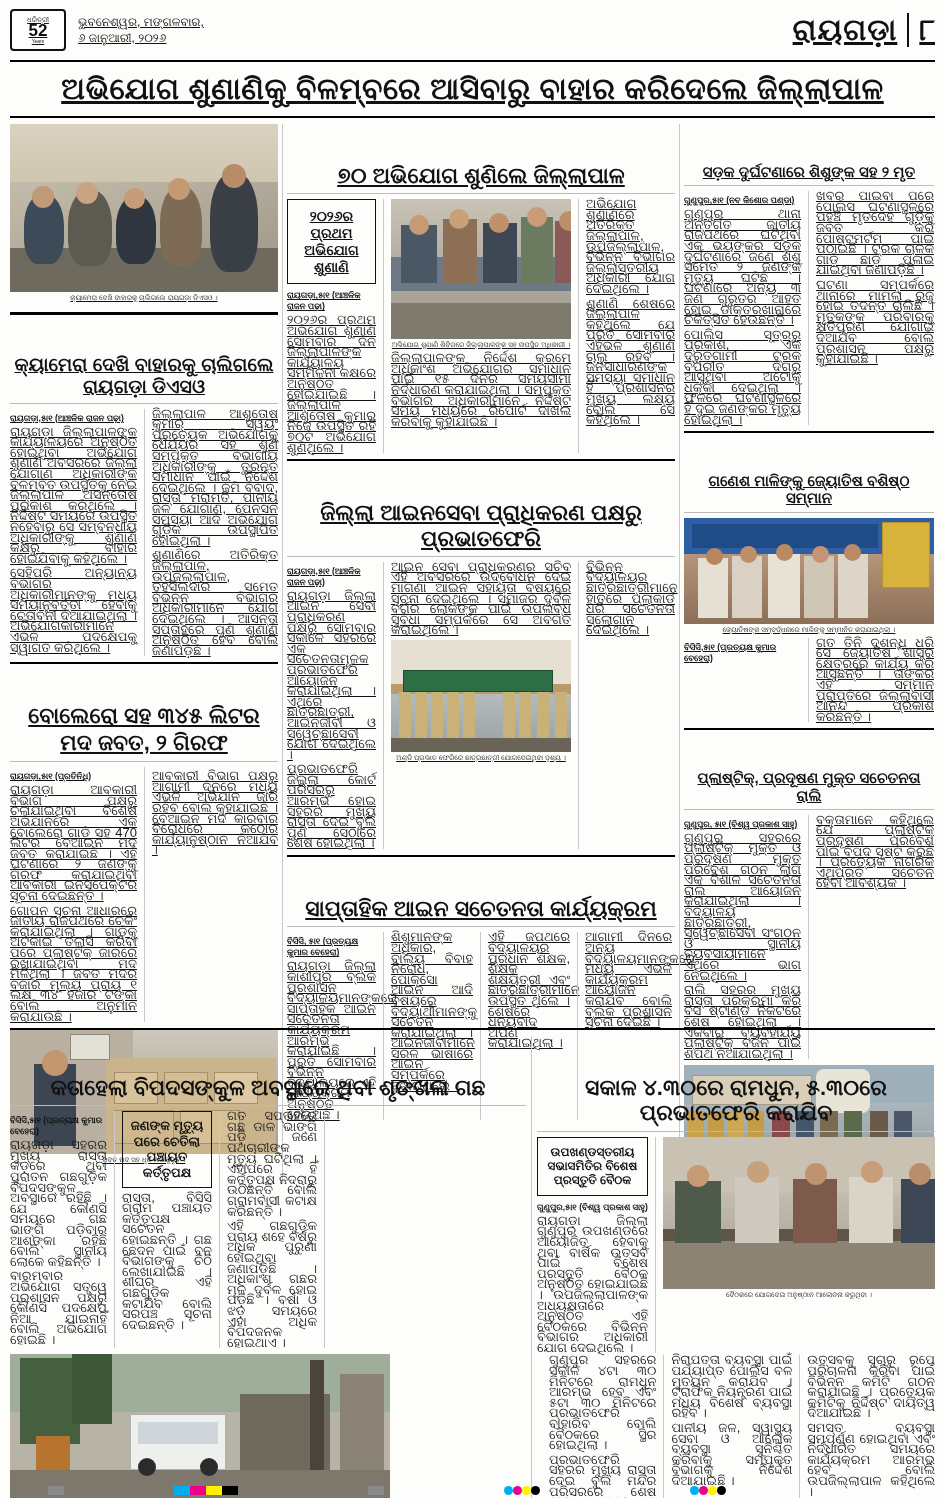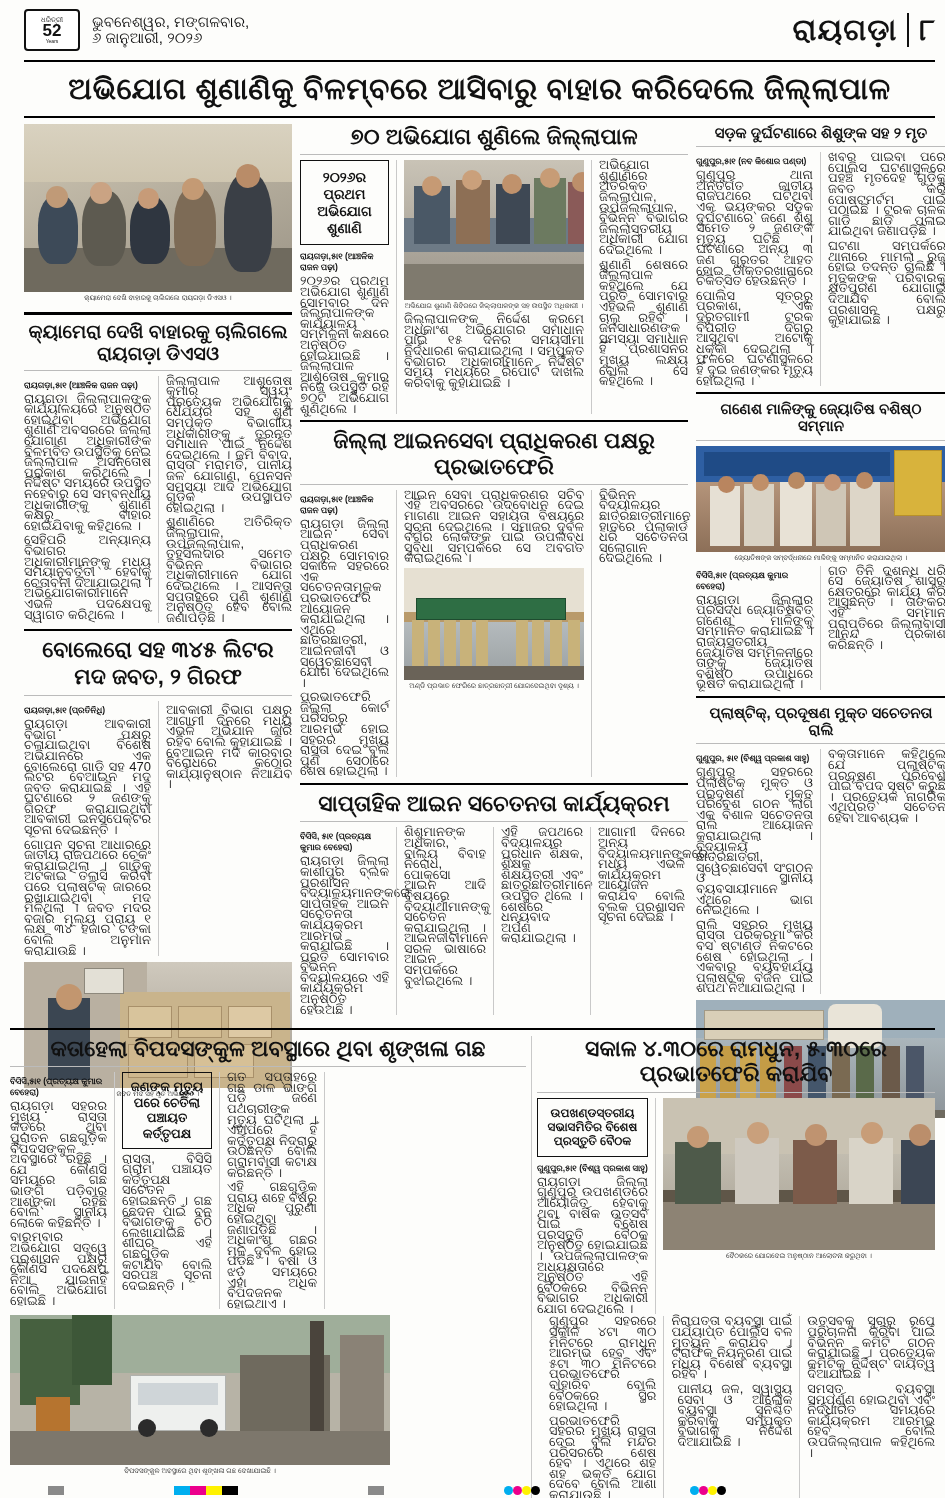--- a/index.html
+++ b/index.html
@@ -5,33 +5,33 @@
   * { box-sizing: border-box; }
   html, body { margin:0; padding:0; }
   body {
     width: 945px; height: 1498px;
     background: #fdfdfb;
     font-family: "Liberation Sans", sans-serif;
     color: #111;
     position: relative;
     overflow: hidden;
   }
-  .page { width:945px; height:1498px; position:relative; padding: 6px 10px 0 24px; }
+  .page { width:945px; height:1498px; position:relative; padding: 6px 10px 0 10px; text-decoration: underline; }
 
   
   .masthead { display:flex; align-items:center; border-bottom:2px solid #000; padding-bottom:6px; height:56px; }
   .logo-badge {
     width:56px; height:42px; border:2px solid #111; border-radius:4px;
     display:flex; flex-direction:column; align-items:center; justify-content:center;
     margin-right:12px; background:#fff; position:relative;
   }
   .logo-badge .odia { font-size:7px; letter-spacing:0; }
   .logo-badge .num { font-size:17px; font-weight:bold; line-height:14px; }
   .logo-badge .yrs { font-size:5px; }
-  .mast-place { font-size:15px; line-height:16px; }
+  .mast-place { font-size:12px; line-height:16px; }
   .mast-place div { white-space:nowrap; }
   .mast-right { margin-left:auto; display:flex; align-items:center; gap:10px; }
   .mast-title { font-size:30px; font-weight:bold; letter-spacing:1px; }
   .mast-sep { width:2px; height:34px; background:#111; }
   .mast-page { font-size:30px; font-weight:bold; }
 
   
   .banner {
     text-align:center; font-size:30px; font-weight:bold; letter-spacing:.5px;
     padding:10px 0 9px 0; border-bottom:2px solid #000;
@@ -39,21 +39,21 @@
 
   
   .grid { display:flex; gap:0; margin-top:6px; }
   .col { padding:0 7px; }
   .vrule { width:1px; background:#c9c9c9; }
 
   .hl { font-weight:bold; line-height:1.15; }
   .hl-xl { font-size:22px; }
   .hl-lg { font-size:19px; }
   .hl-md { font-size:15px; }
-  .center { text-align:center; }
+  .center { text-align:center;margin-top:39px; }
 
   .dateline { font-size:8.5px; font-weight:bold; margin:4px 0 3px 0; }
   .body-text {
     font-size:13px; line-height:10.6px; text-align:justify; color:#1a1a1a;
     hyphens:auto; word-spacing:-0.2px;
   }
 
   .photo { background:#8c8c8c; position:relative; overflow:hidden; }
   .cap { font-size:7px; text-align:center; padding:2px 0 4px 0; color:#222; }
 
@@ -306,21 +306,20 @@
         <div style="position:absolute;left:56px;top:28px;width:17px;height:17px;border-radius:50%;background:#c08f68;"></div>
         <div style="position:absolute;left:92px;top:26px;width:17px;height:17px;border-radius:50%;background:#b98a63;"></div>
         <div style="position:absolute;left:128px;top:28px;width:17px;height:17px;border-radius:50%;background:#c49474;"></div>
         <div style="position:absolute;left:160px;top:26px;width:17px;height:17px;border-radius:50%;background:#bb8a64;"></div>
       </div>
       <div class="cap">ଜ୍ୟୋତିଷଙ୍କ ସମ୍ବର୍ଦ୍ଧନାରେ ମାଳିଙ୍କୁ ସମ୍ମାନିତ କରାଯାଇଥିଲା ।</div>
 
       <div style="display:flex;">
         <div class="col" style="width:124px;padding-left:0;">
           <div class="dateline">ବିସିସି,୫ା୧ (ପ୍ରତ୍ୟକ୍ଷ କୁମାର ବେହେରା)</div>
-          <div class="body-text">ରାୟଗଡ଼ା ଜିଲ୍ଲାର ପ୍ରସିଦ୍ଧ ଜ୍ୟୋତିଷବିତ୍ ଗଣେଶ ମାଳିଙ୍କୁ ସମ୍ମାନିତ କରାଯାଇଛି । ରାଜ୍ୟସ୍ତରୀୟ ଜ୍ୟୋତିଷ ସମ୍ମିଳନୀରେ ତାଙ୍କୁ ଜ୍ୟୋତିଷ ବଶିଷ୍ଠ ଉପାଧିରେ ଭୂଷିତ କରାଯାଇଥିଲା ।</div>
         </div>
         <div class="vrule"></div>
         <div class="col" style="width:125px;padding-right:0;">
           <div class="body-text">ଗତ ତିନି ଦଶନ୍ଧି ଧରି ସେ ଜ୍ୟୋତିଷ ଶାସ୍ତ୍ର କ୍ଷେତ୍ରରେ କାର୍ଯ୍ୟ କରି ଆସୁଛନ୍ତି । ତାଙ୍କର ଏହି ସମ୍ମାନ ପ୍ରାପ୍ତିରେ ଜିଲ୍ଲାବାସୀ ଆନନ୍ଦ ପ୍ରକାଶ କରିଛନ୍ତି ।</div>
         </div>
       </div>
 
       <div class="rule" style="border-top-width:2px;"></div>
       <div class="hl hl-md center">ପ୍ଲାଷ୍ଟିକ୍, ପ୍ରଦୂଷଣ ମୁକ୍ତ ସଚେତନତା ରାଲି</div>
       <div class="rule-thin"></div>
@@ -438,21 +437,21 @@
         </div>
 
         <div style="display:flex;margin-top:2px;">
           <div class="col" style="width:118px;padding-left:0;margin-left:12px;">
             <div class="body-text">ଗୁଣୁପୁର ସହରରେ ସକାଳ ୪ଟା ୩୦ ମିନିଟରେ ରାମଧୁନ ଆରମ୍ଭ ହେବ ଏବଂ ୫ଟା ୩୦ ମିନିଟରେ ପ୍ରଭାତଫେରି ବାହାରିବ ବୋଲି ବୈଠକରେ ସ୍ଥିର ହୋଇଥିଲା ।</div>
             <div class="body-text" style="margin-top:4px;">ପ୍ରଭାତଫେରି ସହରର ମୁଖ୍ୟ ରାସ୍ତା ଦେଇ ବୁଲି ମନ୍ଦିର ପରିସରରେ ଶେଷ ହେବ । ଏଥିରେ ଶହ ଶହ ଭକ୍ତ ଯୋଗ ଦେବେ ବୋଲି ଆଶା କରାଯାଉଛି ।</div>
           </div>
           <div class="vrule"></div>
           <div class="col" style="width:139px;">
             <div class="body-text">ନିରାପତ୍ତା ବ୍ୟବସ୍ଥା ପାଇଁ ପର୍ଯ୍ୟାପ୍ତ ପୋଲିସ ବଳ ମୁତୟନ କରାଯିବ । ଟ୍ରାଫିକ ନିୟନ୍ତ୍ରଣ ପାଇଁ ମଧ୍ୟ ବିଶେଷ ବ୍ୟବସ୍ଥା ରହିବ ।</div>
-            <div class="body-text" style="margin-top:4px;margin-left:6px;">ପାନୀୟ ଜଳ, ସ୍ୱାସ୍ଥ୍ୟ ସେବା ଓ ଆଲୋକ ବ୍ୟବସ୍ଥା ସୁନିଶ୍ଚିତ କରିବାକୁ ସମ୍ପୃକ୍ତ ବିଭାଗକୁ ନିର୍ଦ୍ଦେଶ ଦିଆଯାଇଛି ।</div>
+            <div class="body-text" style="margin-top:4px;">ପାନୀୟ ଜଳ, ସ୍ୱାସ୍ଥ୍ୟ ସେବା ଓ ଆଲୋକ ବ୍ୟବସ୍ଥା ସୁନିଶ୍ଚିତ କରିବାକୁ ସମ୍ପୃକ୍ତ ବିଭାଗକୁ ନିର୍ଦ୍ଦେଶ ଦିଆଯାଇଛି ।</div>
           </div>
           <div class="vrule"></div>
           <div class="col" style="width:139px;padding-right:0;">
             <div class="body-text">ଉତ୍ସବକୁ ସୁଚାରୁ ରୂପେ ପରିଚାଳନା କରିବା ପାଇଁ ବିଭିନ୍ନ କମିଟି ଗଠନ କରାଯାଇଛି । ପ୍ରତ୍ୟେକ କମିଟିକୁ ନିର୍ଦ୍ଦିଷ୍ଟ ଦାୟିତ୍ୱ ଦିଆଯାଇଛି ।</div>
             <div class="body-text" style="margin-top:4px;">ସମସ୍ତ ବ୍ୟବସ୍ଥା ସମ୍ପୂର୍ଣ୍ଣ ହୋଇଥିବା ଏବଂ ନିର୍ଦ୍ଧାରିତ ସମୟରେ କାର୍ଯ୍ୟକ୍ରମ ଆରମ୍ଭ ହେବ ବୋଲି ଉପଜିଲ୍ଲାପାଳ କହିଥିଲେ ।</div>
           </div>
         </div>
       </div>
     </div>
   </div>

